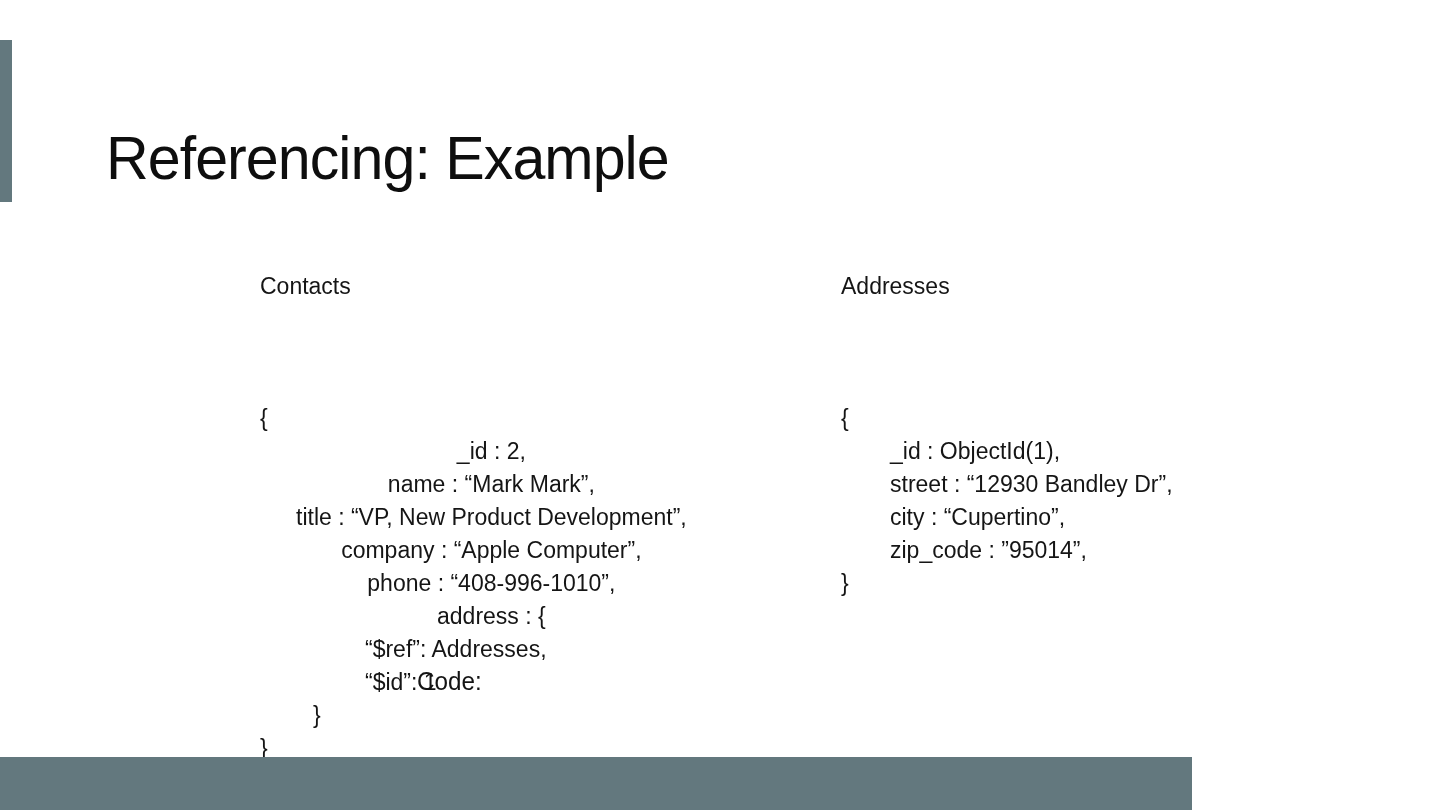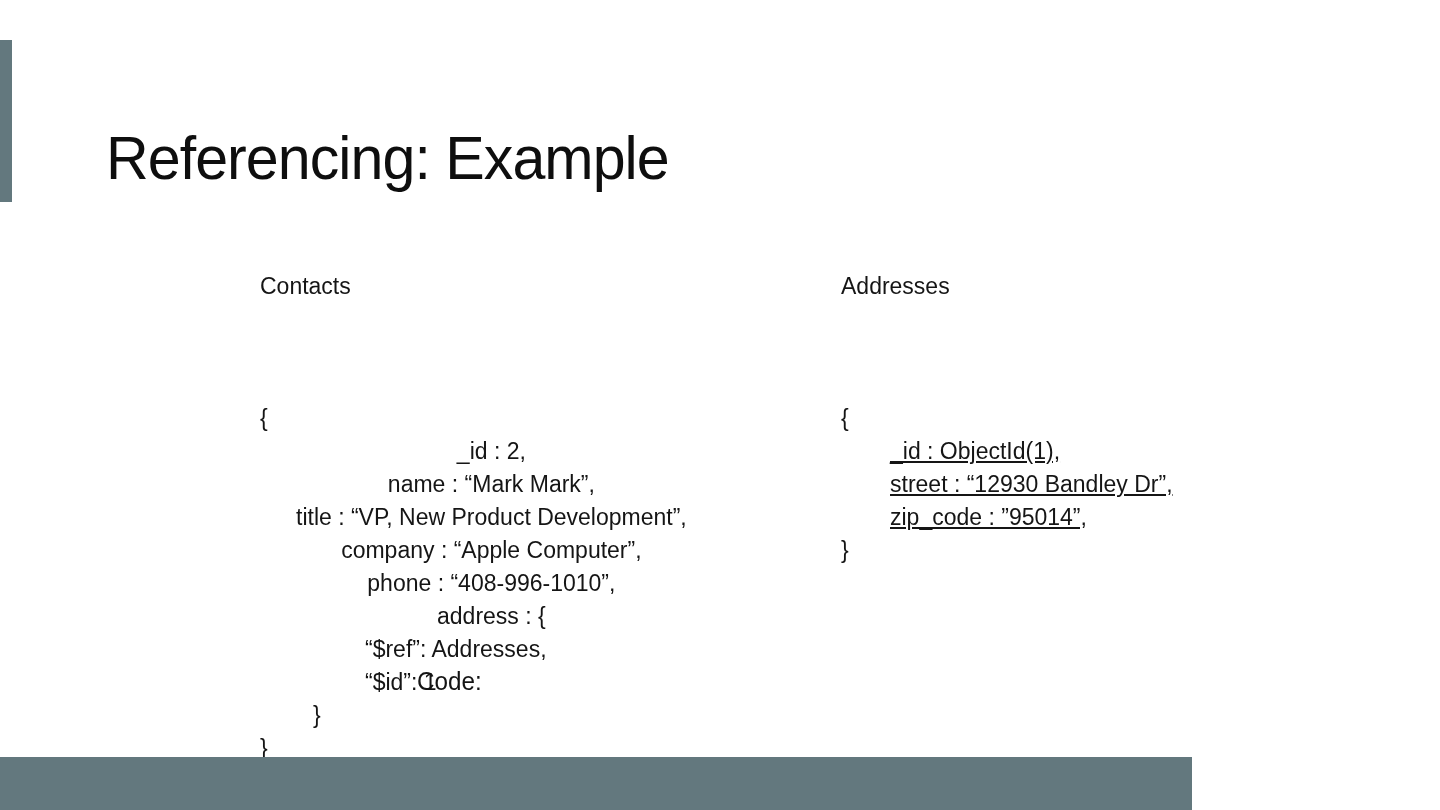--- a/index.html
+++ b/index.html
@@ -29,21 +29,21 @@
   }
   .json-block .block-header{height:33px;}
   .json-lines{margin-top:33px;}
   .contacts-block{left:260px;}
   .addresses-block{left:795px;margin-left:46px;}
   .contacts-block .ind0{padding-left:0;}
   .contacts-block .ind1{padding-left:36px;text-align:center;}
   .contacts-block .ind2{padding-left:53px;}
   .contacts-block .ind3{padding-left:105px;}
   .addresses-block .ind0{padding-left:0;}
-  .addresses-block .ind1{padding-left:49px;text-decoration:underline;}
+  .addresses-block .ind1{padding-left:49px;}
   .code-block{
     position:absolute;left:417px;top:599px;
     font-size:25px;line-height:33px;color:#141414;
     white-space:pre;
     transform:scaleX(.97);transform-origin:left top;
   }
   .footer-bar{
     position:absolute;left:0;top:757px;width:1440px;height:53px;
     background:#63787e;z-index:1;
   }
@@ -66,21 +66,21 @@
 
   <h1 class="slide-title">Referencing: Example</h1>
 
   <div class="json-block contacts-block">
     <div class="block-header">Contacts</div>
     <div class="json-lines"><div class="ind0">{</div><div class="ind1">_id : 2,</div><div class="ind1">name : “Mark Mark”,</div><div class="ind1">title : “VP, New Product Development”,</div><div class="ind1">company : “Apple Computer”,</div><div class="ind1">phone : “408-996-1010”,</div><div class="ind1">address : {</div><div class="ind3">“$ref”: Addresses,</div><div class="ind3">“$id”: 1</div><div class="ind2">}</div><div class="ind0">}</div></div>
   </div>
 
   <div class="json-block addresses-block">
     <div class="block-header">Addresses</div>
-    <div class="json-lines"><div class="ind0">{</div><div class="ind1">_id : ObjectId(1),</div><div class="ind1">street : “12930 Bandley Dr”,</div><div class="ind1">zip_code : ”95014”,</div><div class="ind0">}</div></div>
+    <div class="json-lines"><div class="ind0">{</div><div class="ind1">_id : ObjectId(1),</div><div class="ind1">street : “12930 Bandley Dr”,</div><div class="ind1">city : “Cupertino”,</div><div class="ind1">zip_code : ”95014”,</div><div class="ind0">}</div></div>
   </div>
 
   <div class="code-block">
     <div>Code:</div>
     <div><div><span>&gt;var user = db.users.findOne({"name":“Mark Mark"})  //finds Contact</span></div><div><span>&gt;var dbRef = user.address  //retrieves its ‘address’ object reference</span></div></div>
   </div>
 
   <div class="footer-bar"></div>
   <div class="page-number">9</div>
   <div class="footer-notch"></div>

